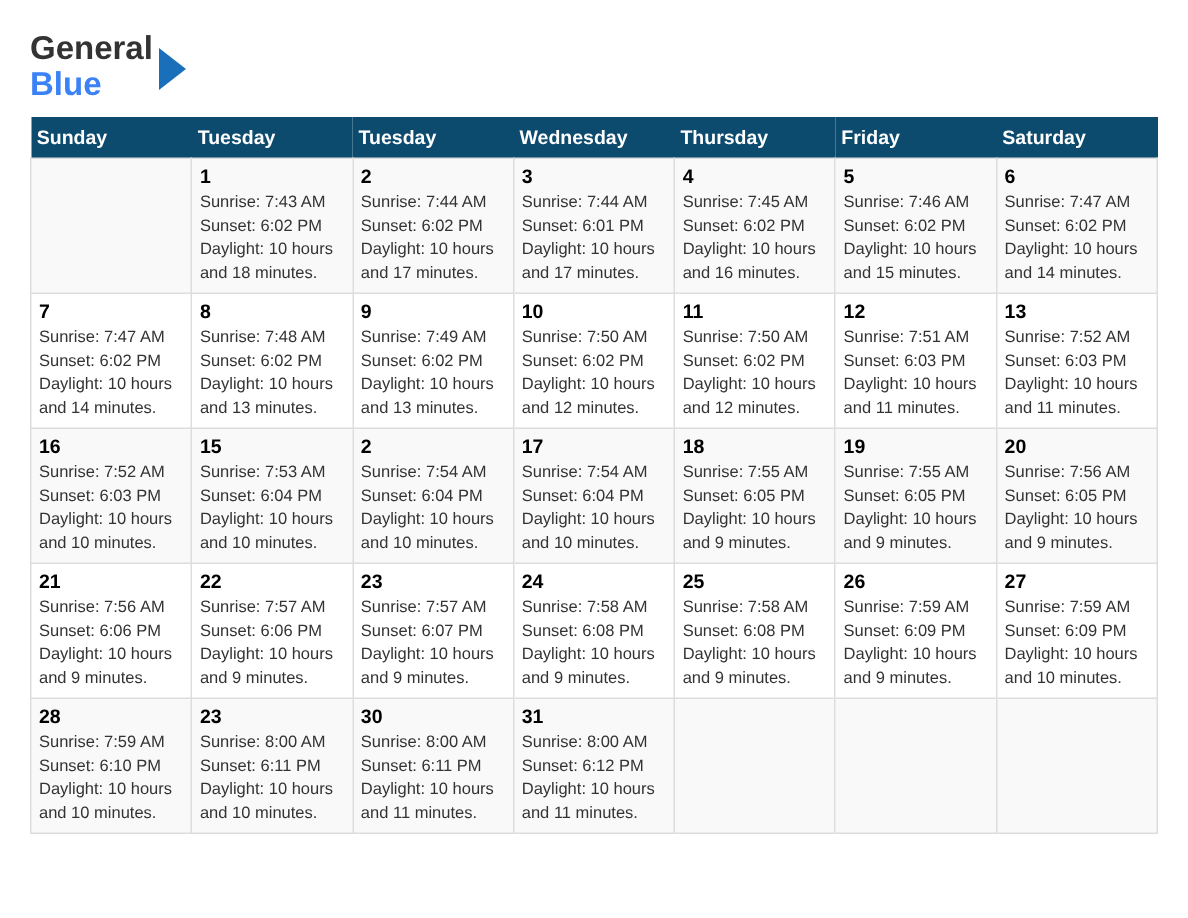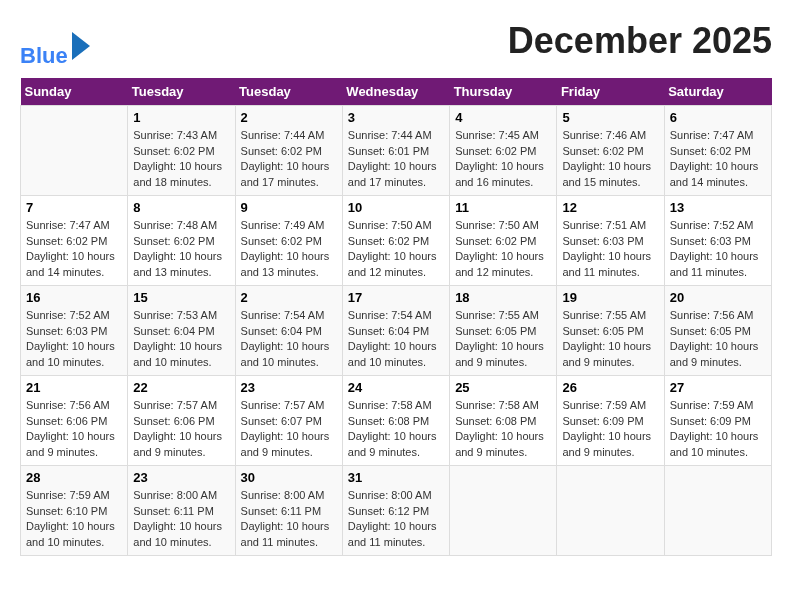--- a/index.html
+++ b/index.html
@@ -48,21 +48,21 @@
       font-size: 18px;
       font-weight: normal;
       color: #444;
     }
     table {
       width: 100%;
       border-collapse: collapse;
       font-size: 11px;
     }
     thead tr th {
-      background-color: #701a75;
+      background-color: #0c4a6e;
       color: #fff;
       padding: 6px 4px;
       text-align: left;
       font-size: 13px;
       font-weight: bold;
     }
     tbody tr td {
       border: 1px solid #ddd;
       vertical-align: top;
       padding: 4px 5px;
@@ -84,28 +84,27 @@
     }
     .empty-cell { background: #f9f9f9; }
   </style>
 </head>
 <body>
 
 <div class="header">
   <div class="logo">
     <div>
       <div class="logo-text">
-        <br>
+        <span class="general">General</span><br>
         <span class="blue">Blue</span>
       </div>
     </div>
     <div class="logo-arrow"></div>
   </div>
   <div class="title-block">
-    <h1>December 2025</h1>
   </div>
 </div>
 
 <table>
   <thead>
     <tr>
 
     <th>Sunday</th>
         <th>Tuesday</th>
         <th>Tuesday</th>

